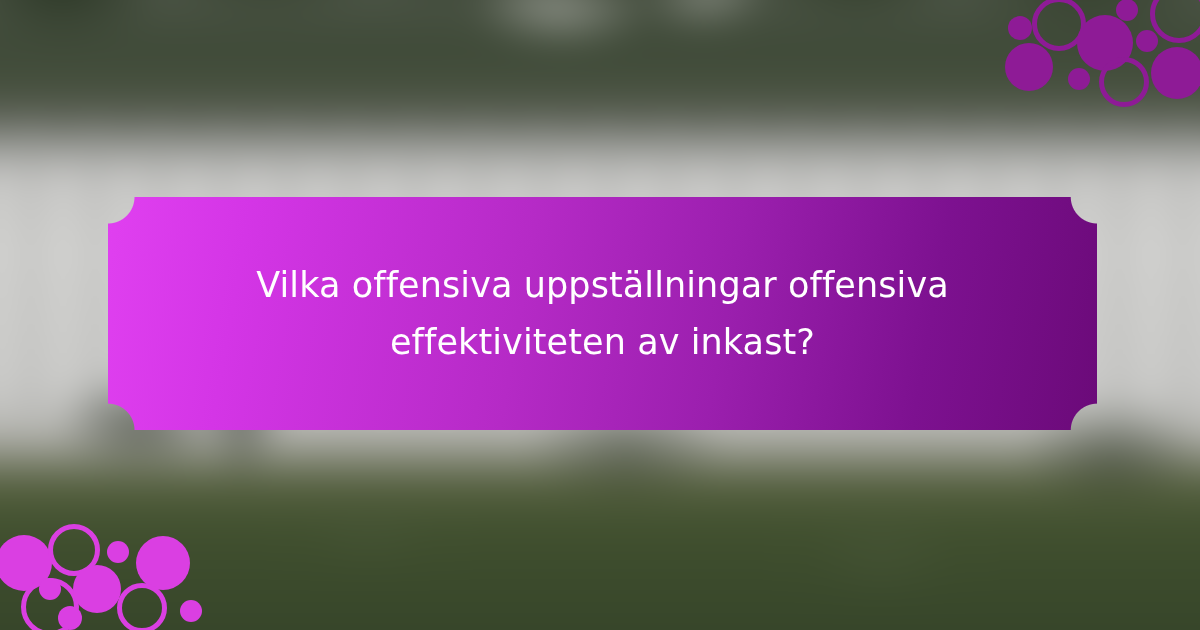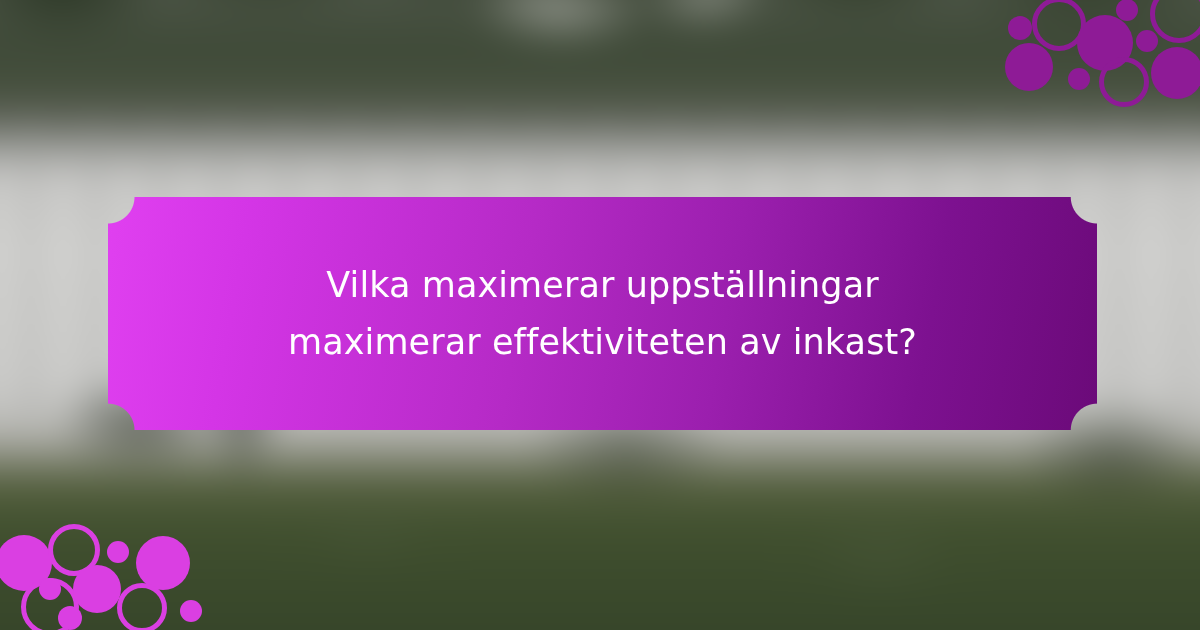--- a/index.html
+++ b/index.html
@@ -180,16 +180,16 @@
       <div class="dot" style="width: 54px; height: 54px; left: 136px; top: 21px; background: rgb(218, 63, 226);"></div>
       <div class="dot" style="width: 58px; height: 58px; left: 21px; top: 63px; border: 5px solid rgb(218, 63, 226); background: transparent;"></div>
       <div class="dot" style="width: 48px; height: 48px; left: 73px; top: 50px; background: rgb(218, 63, 226);"></div>
       <div class="dot" style="width: 50px; height: 50px; left: 117px; top: 68px; border: 5px solid rgb(218, 63, 226); background: transparent;"></div>
       <div class="dot" style="width: 22px; height: 22px; left: 39px; top: 63px; background: rgb(218, 63, 226);"></div>
       <div class="dot" style="width: 24px; height: 24px; left: 58px; top: 91px; background: rgb(218, 63, 226);"></div>
       <div class="dot" style="width: 22px; height: 22px; left: 180px; top: 85px; background: rgb(218, 63, 226);"></div>
     </div>
 
   <div class="card">
-    <div class="card-title">Vilka maximerar uppställningar maximerar effektiviteten av inkast?</div>
+    <div class="card-title">Vilka offensiva uppställningar offensiva effektiviteten av inkast?</div>
   </div>
 
 </div>
 
 </body></html>

